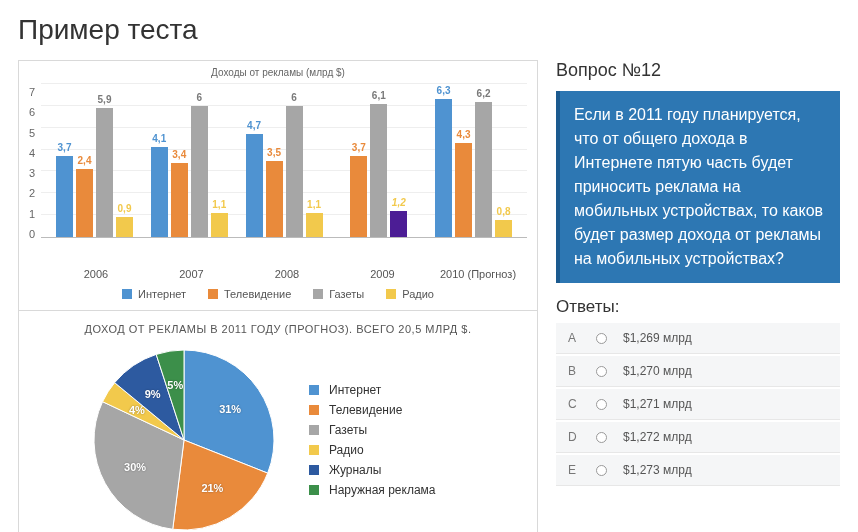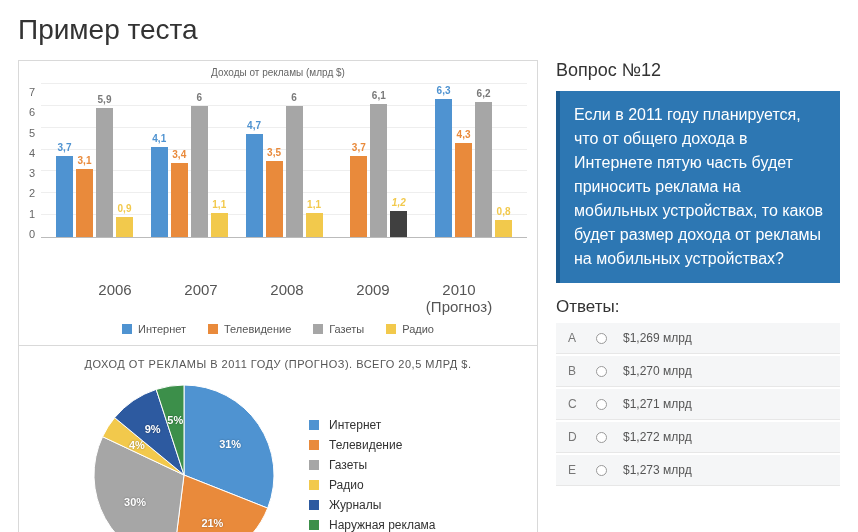--- a/index.html
+++ b/index.html
@@ -92,24 +92,23 @@
     left: 50%;
     transform: translateX(-50%);
     font-size: 10px;
     font-weight: 700;
     white-space: nowrap;
   }
   .cat-labels {
     display: flex;
     margin-left: 18px;
     padding: 4px 6px 0 6px;
-    font-size: 15px;
+    font-size: 11px;
     color: #555;
-    justify-content: center;
-    margin-top: 13px;
+    justify-content: space-between;
   }
   .cat-labels span { width: 86px; text-align: center; }
   .bar-legend {
     display: flex;
     gap: 22px;
     justify-content: center;
     font-size: 11px;
     color: #555;
     margin-top: 8px;
   }
@@ -221,21 +220,21 @@
               <div class="grid-line" style="bottom: 42.8571%;"></div>
               <div class="grid-line" style="bottom: 57.1429%;"></div>
               <div class="grid-line" style="bottom: 71.4286%;"></div>
               <div class="grid-line" style="bottom: 85.7143%;"></div>
               <div class="grid-line" style="bottom: 100%;"></div>
               <div class="group">
                 <div class="bar" style="background: rgb(79, 147, 209); height: 52.8571%;">
                   <div class="lbl" style="color: rgb(79, 147, 209);">3,7</div>
                 </div>
                 <div class="bar" style="background: rgb(233, 138, 59); height: 44.2857%;">
-                  <div class="lbl" style="color: rgb(233, 138, 59);">3,1</div>
+                  <div class="lbl" style="color: rgb(233, 138, 59);">2,4</div>
                 </div>
                 <div class="bar" style="background: rgb(166, 166, 166); height: 84.2857%;">
                   <div class="lbl" style="color: rgb(122, 122, 122);">5,9</div>
                 </div>
                 <div class="bar" style="background: rgb(242, 201, 76); height: 12.8571%;">
                   <div class="lbl" style="color: rgb(242, 201, 76);">0,9</div>
                 </div>
               </div>
               <div class="group">
                 <div class="bar" style="background: rgb(79, 147, 209); height: 58.5714%;">
@@ -265,21 +264,21 @@
                   <div class="lbl" style="color: rgb(242, 201, 76);">1,1</div>
                 </div>
               </div>
               <div class="group">
                 <div class="bar" style="background: rgb(233, 138, 59); height: 52.8571%;">
                   <div class="lbl" style="color: rgb(233, 138, 59);">3,7</div>
                 </div>
                 <div class="bar" style="background: rgb(166, 166, 166); height: 87.1429%;">
                   <div class="lbl" style="color: rgb(122, 122, 122);">6,1</div>
                 </div>
-                <div class="bar" style="background: #404040; height: 17.1429%; font-style: italic;">
+                <div class="bar" style="background: #4c1d95; height: 17.1429%; font-style: italic;">
                   <div class="lbl" style="color: rgb(242, 201, 76);">1,2</div>
                 </div>
               </div>
               <div class="group">
                 <div class="bar" style="background: rgb(79, 147, 209); height: 90%;">
                   <div class="lbl" style="color: rgb(79, 147, 209);">6,3</div>
                 </div>
                 <div class="bar" style="background: rgb(233, 138, 59); height: 61.4286%;">
                   <div class="lbl" style="color: rgb(233, 138, 59);">4,3</div>
                 </div>

